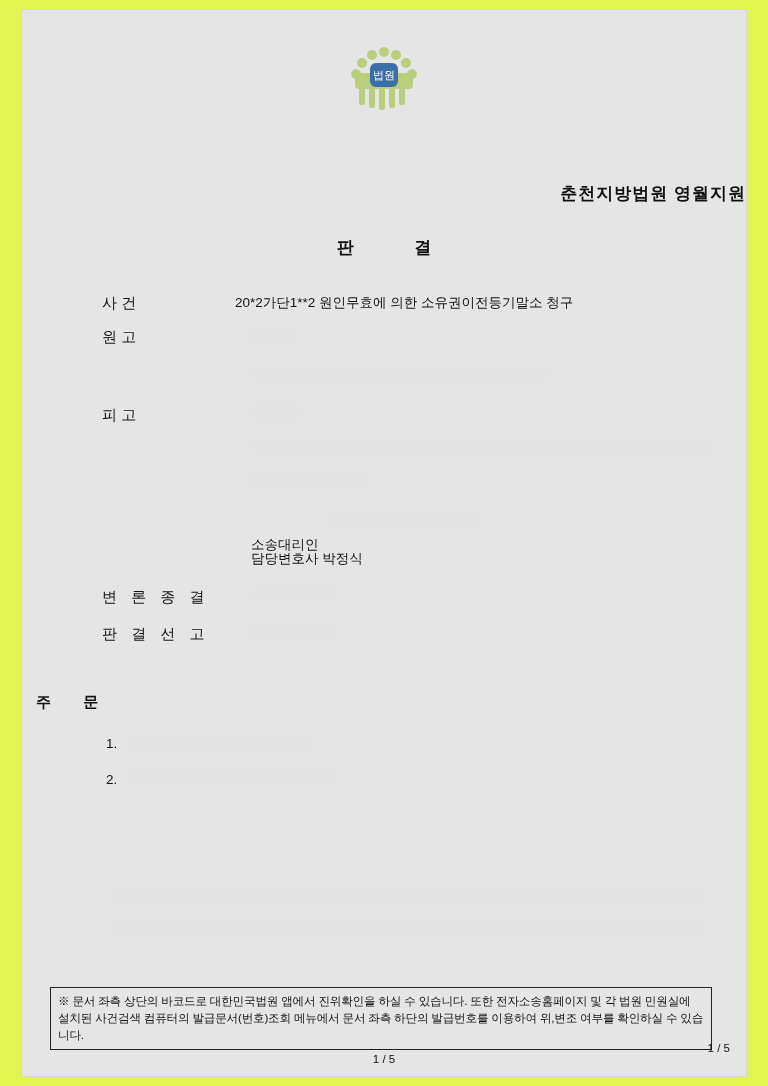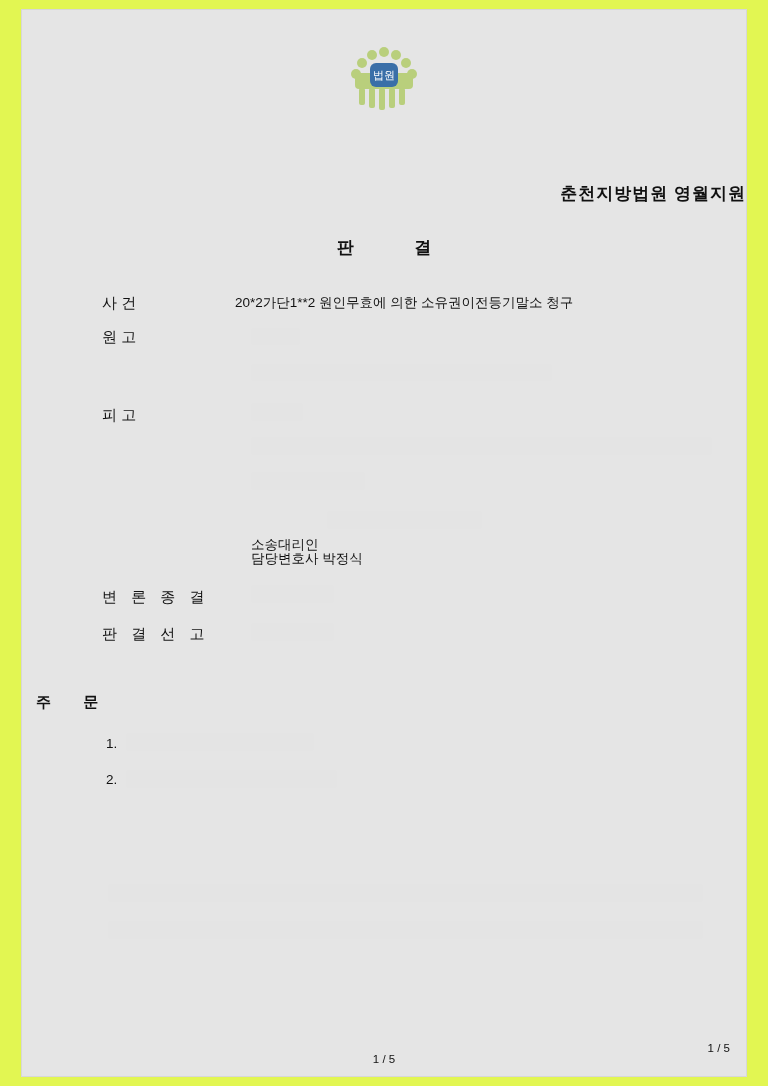--- a/index.html
+++ b/index.html
@@ -197,18 +197,19 @@
     <div class="num-item" style="left:84px; top:726px;">1.</div>
     <div class="redact" style="left:104px; top:723px; width:188px; height:18px;"></div>
 
     <div class="num-item" style="left:84px; top:762px;">2.</div>
     <div class="redact" style="left:104px; top:760px; width:211px; height:18px;"></div>
 
 
     <div class="redact" style="left:86px; top:874px; width:595px; height:18px;"></div>
     <div class="redact" style="left:86px; top:911px; width:595px; height:18px;"></div>
 
+    <div class="notice">※ 문서 좌측 상단의 바코드로 대한민국법원 앱에서 진위확인을 하실 수 있습니다. 또한 전자소송홈페이지 및 각 법원 민원실에 설치된 사건검색 컴퓨터의 발급문서(번호)조회 메뉴에서 문서 좌측 하단의 발급번호를 이용하여 위,변조 여부를 확인하실 수 있습니다.</div>
 
     <div class="page-num-center">1 / 5</div>
     <div class="page-num-right">1 / 5</div>
 
   </div>
 </div>
 
 </body></html>

